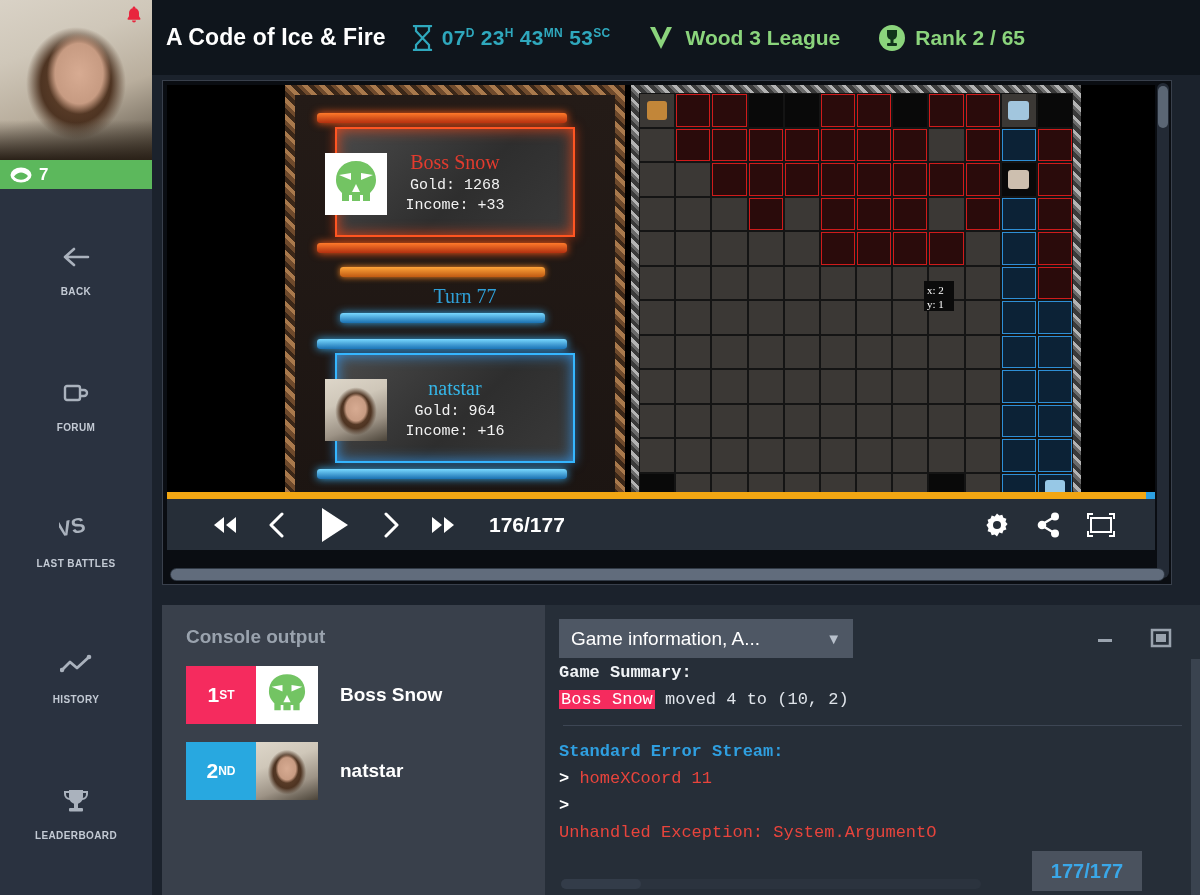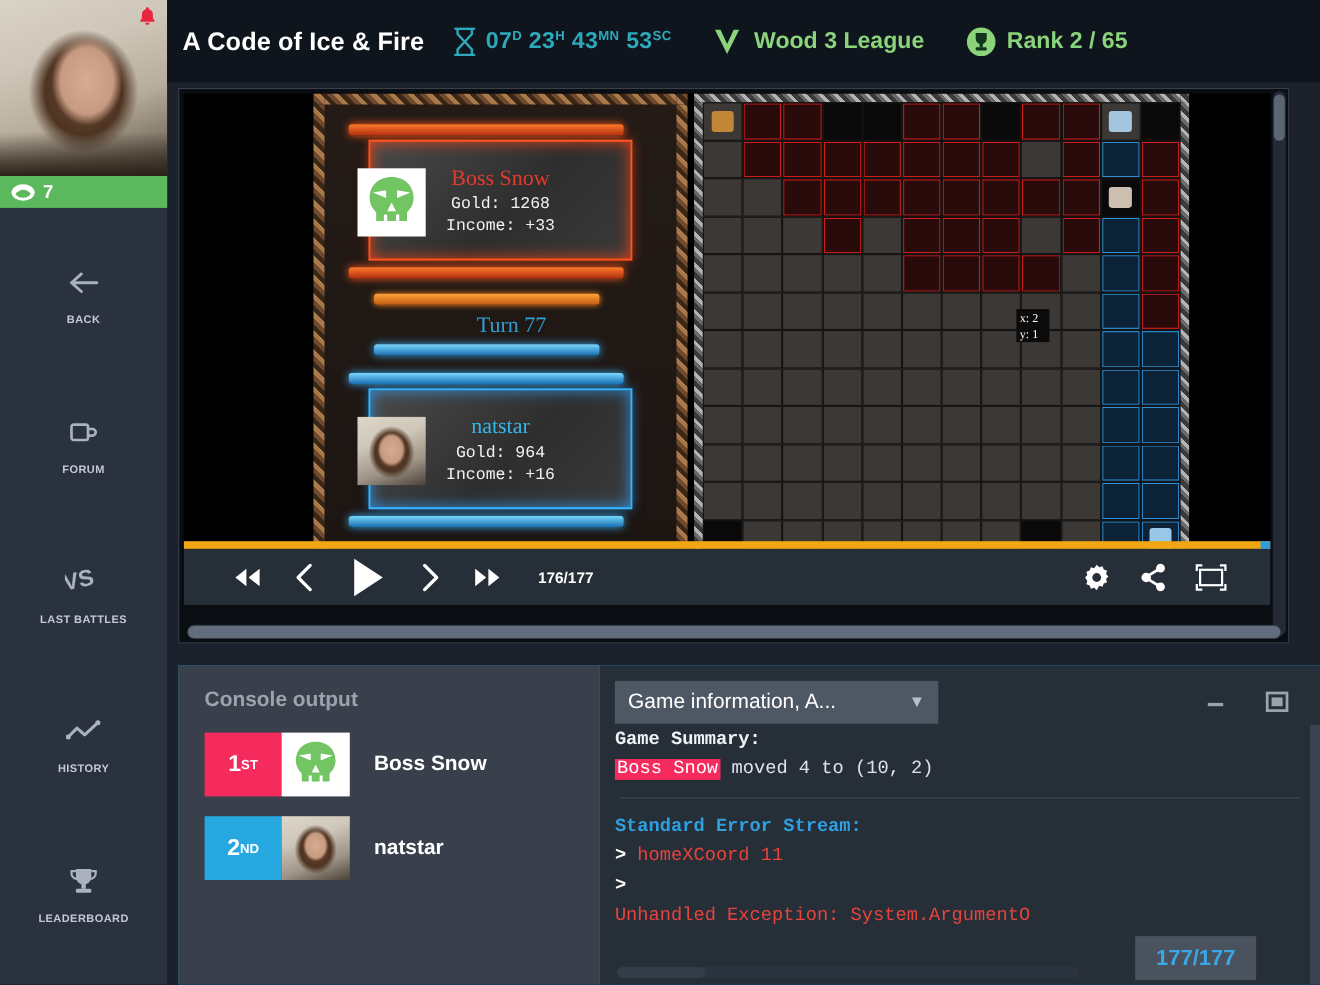--- a/index.html
+++ b/index.html
@@ -154,34 +154,34 @@
   .progress-end { position:absolute; right:0; top:0; width:9px; height:7px; background:#2d9fe0; }
   .controls {
     position:absolute; left:0; bottom:0; width:988px; height:51px;
     background:#262e38; display:flex; align-items:center;
   }
   .ctrl {
     width:52px; height:51px; display:flex; align-items:center; justify-content:center;
     cursor:pointer;
   }
   .frame-count {
-    color:#ffffff; font-size:14px; font-weight:bold; margin-left:20px;
+    color:#ffffff; font-size:21px; font-weight:bold; margin-left:20px;
   }
   .spacer{ flex:1; }
 
   .hscroll {
     position:absolute; left:170px; top:568px; width:995px; height:13px;
     background:#313a46; border-radius:7px;
   }
   .hscroll-thumb{ position:absolute; left:1px; top:1px; width:993px; height:11px; background:#616c7c; border-radius:6px; }
 
   
   .console-wrap {
     position:absolute; left:162px; top:605px; width:1038px; height:290px;
-    background:#0ea5e9;
+    background:#701a75;
   }
   .console-left {
     position:absolute; left:0; top:0; width:383px; height:290px;
     background:#39404b;
   }
   .console-title {
     color:#9aa3ae; font-size:19px; font-weight:bold; padding:21px 0 0 24px;
   }
   .rank-row { display:flex; align-items:center; margin:18px 0 0 24px; }
   .rank-badge {

